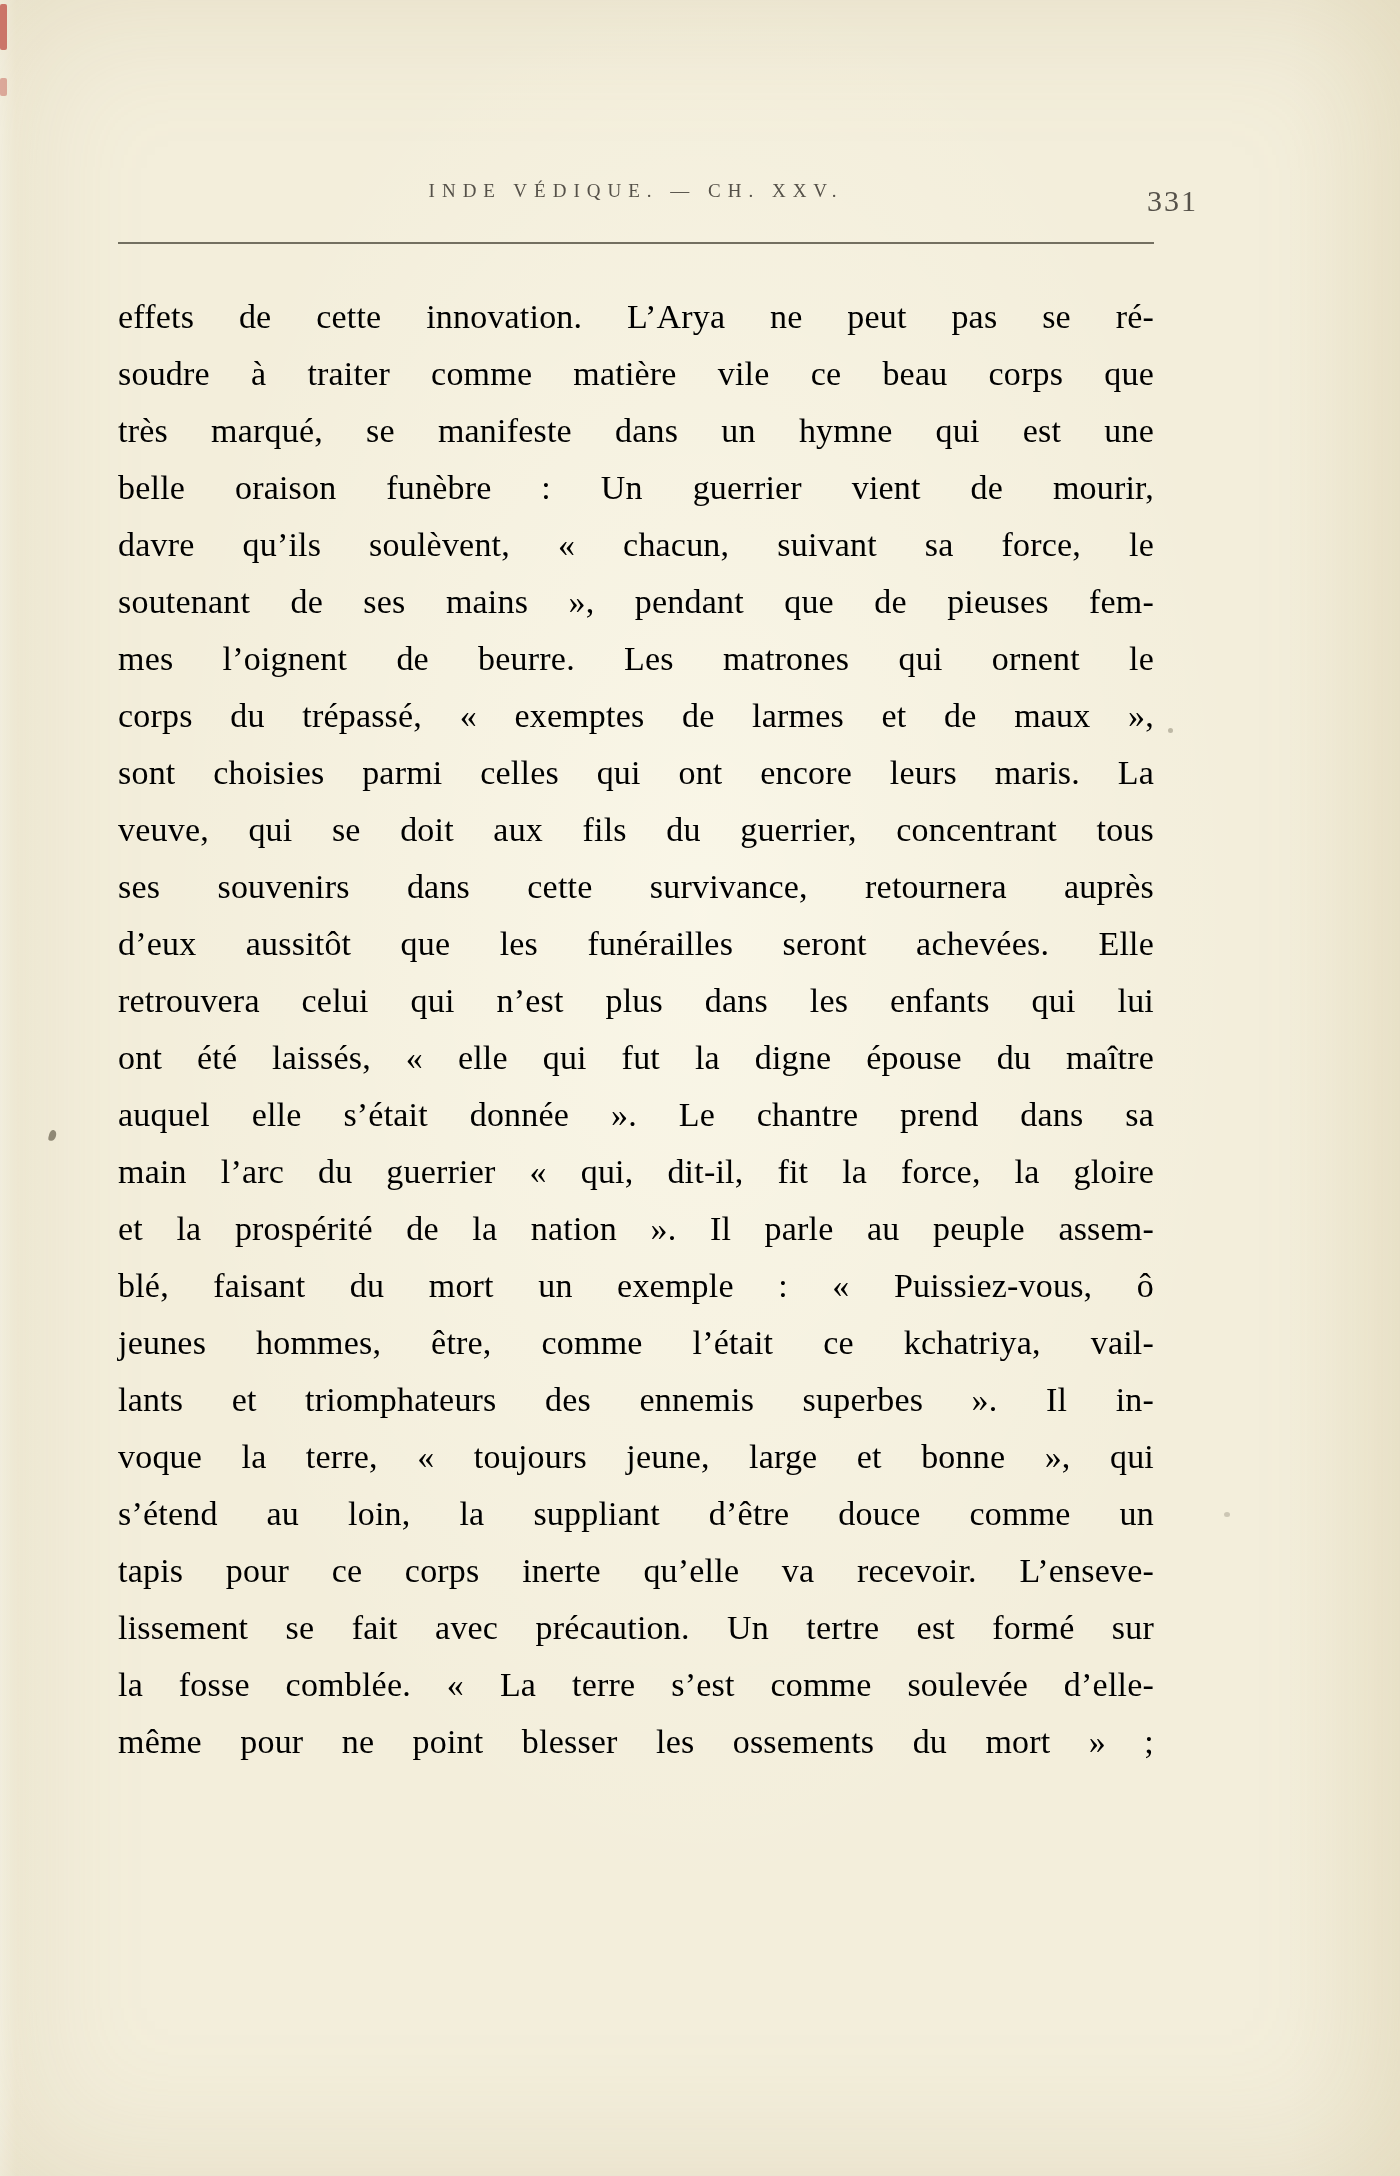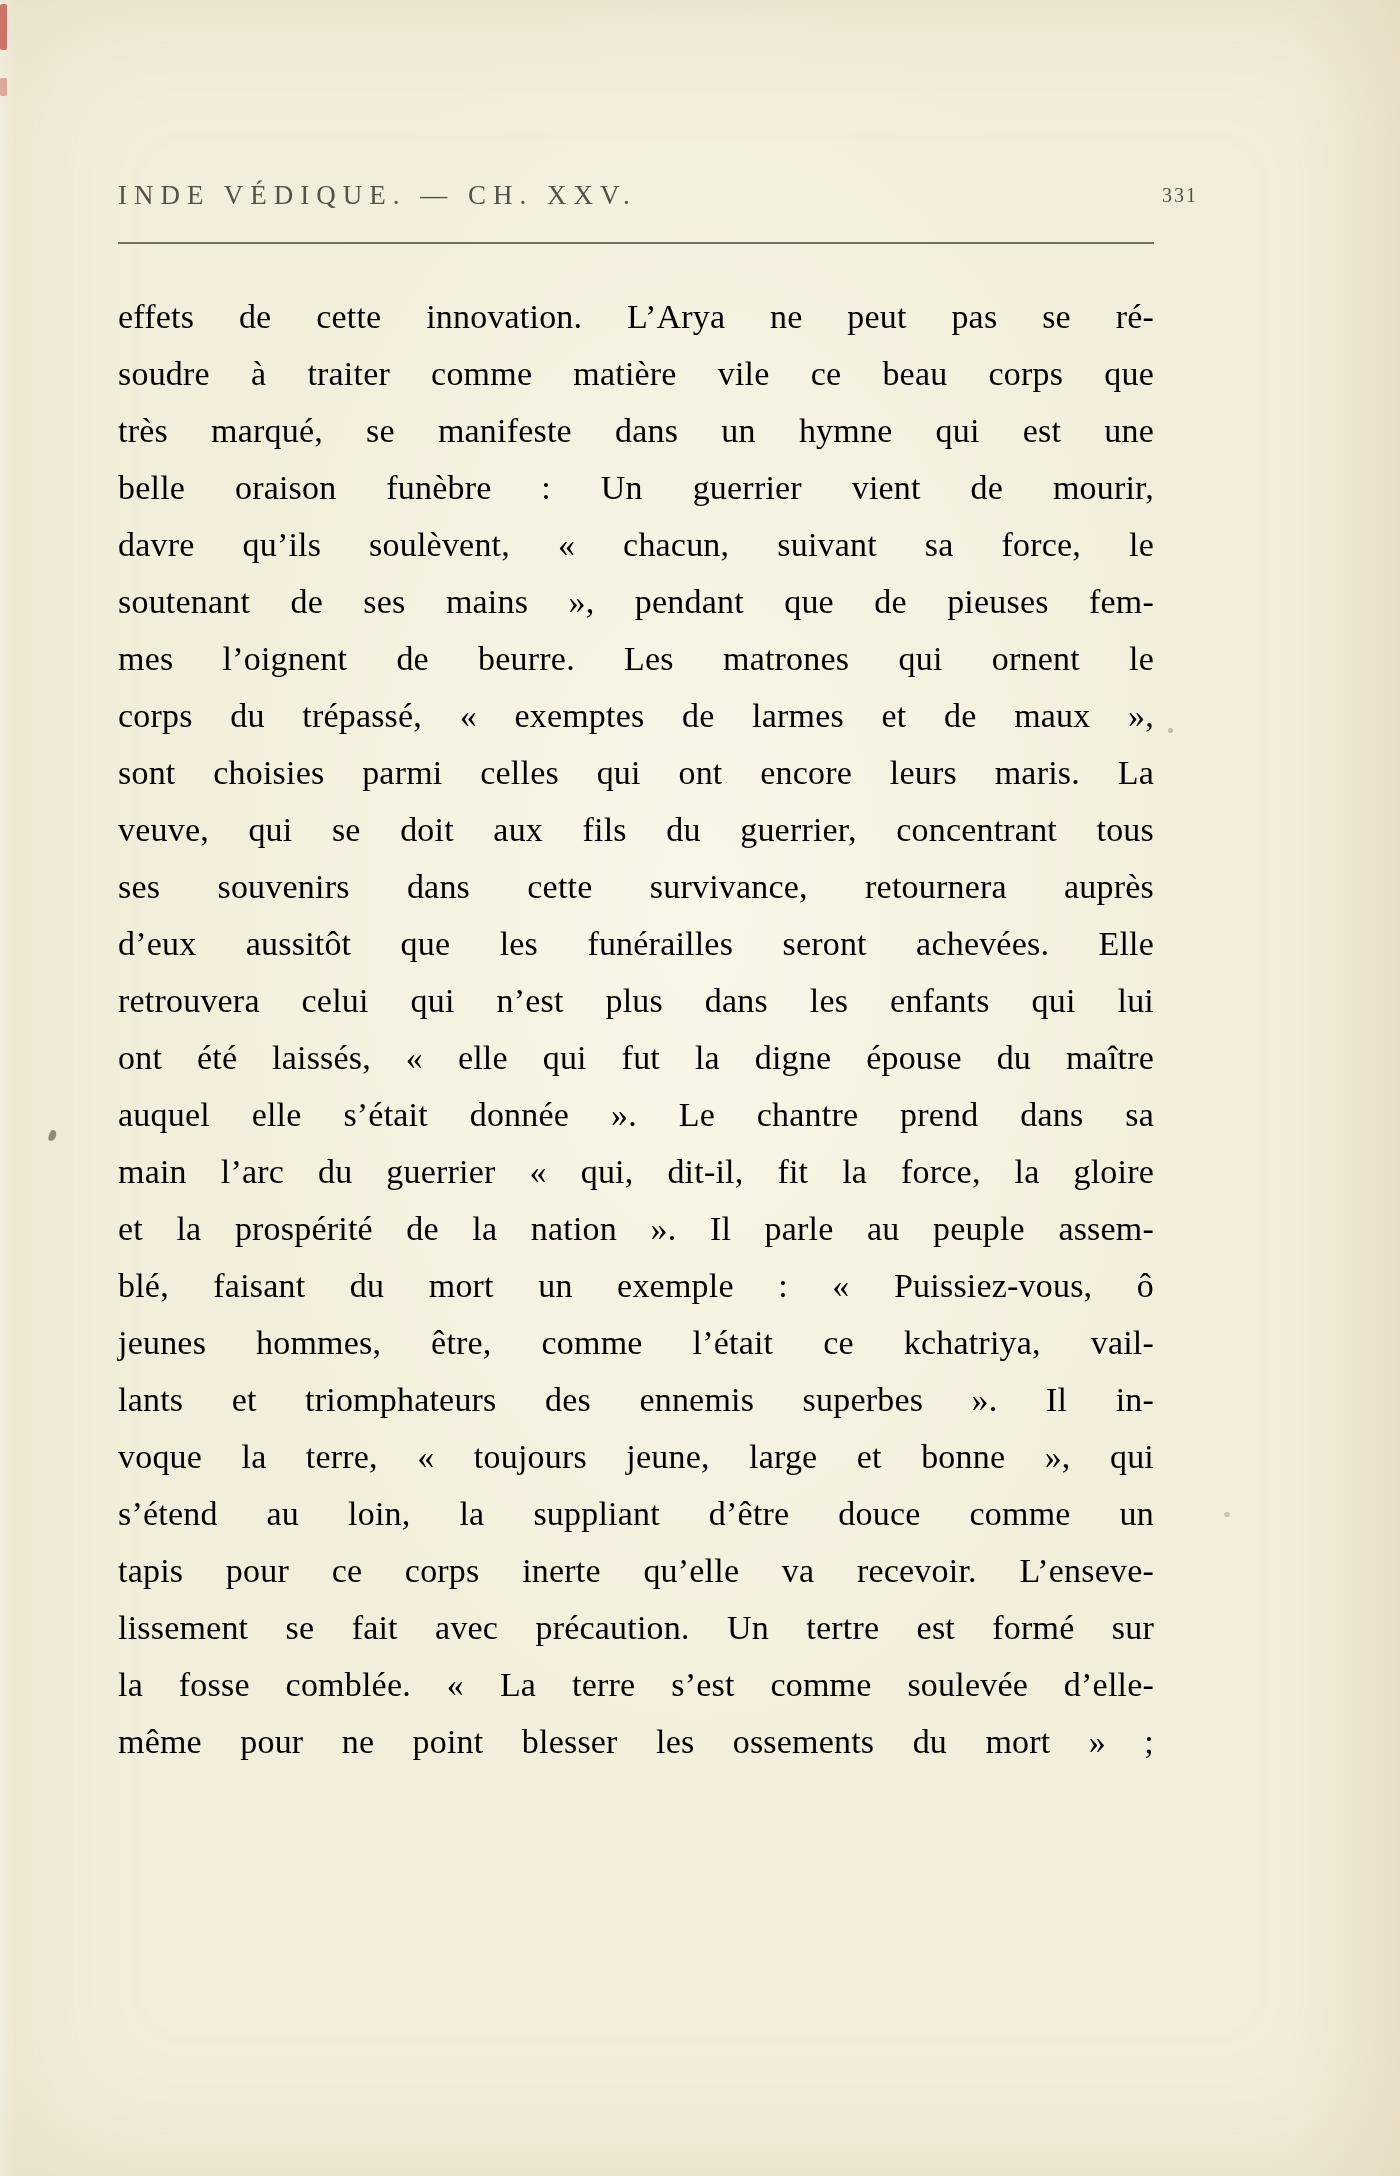--- a/index.html
+++ b/index.html
@@ -41,31 +41,31 @@
     top: 180px;
     width: 1036px;
     color: #4e4b41;
   }
   .header-row {
     position: relative;
     height: 44px;
   }
   .header-title {
     display: block;
-    text-align: left;
-    font-size: 27px;
+    text-align: center;
+    font-size: 19px;
     letter-spacing: 7px;
     color: #555149;
     white-space: nowrap;
   }
   .page-number {
     position: absolute;
     top: 4px;
     right: -44px;
-    font-size: 20px;
+    font-size: 30px;
     letter-spacing: 2px;
     color: #555149;
   }
   .header-rule {
     margin-top: 18px;
     height: 0;
     border-top: 2px solid #5c584a;
     opacity: 0.85;
   }
   .body-text {

